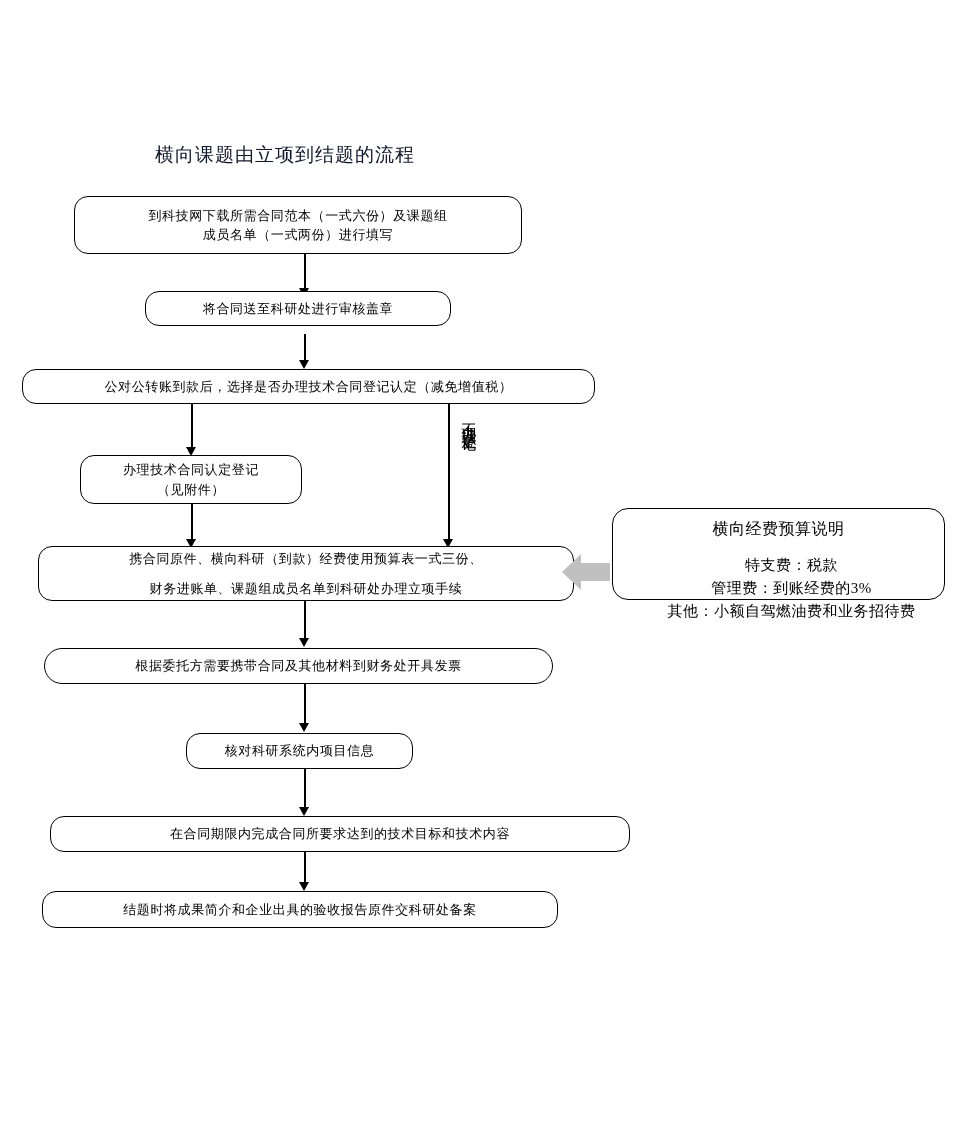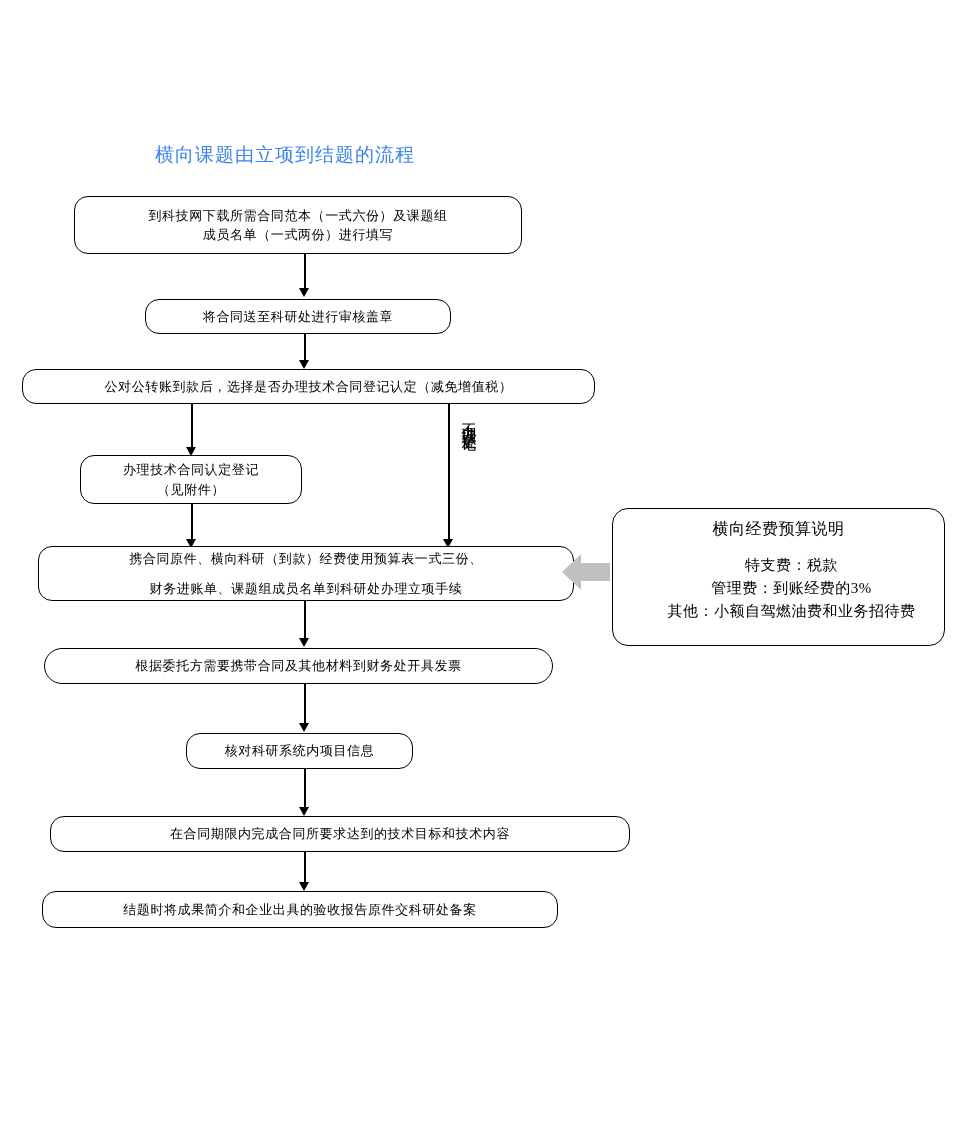--- a/index.html
+++ b/index.html
@@ -25,21 +25,21 @@
   }
 
   
   .chart-title {
     position: absolute;
     left: 155px;
     top: 142px;
     font-size: 19px;
     letter-spacing: 1px;
     white-space: nowrap;
-    color: #3b82f6;
+    color: #0f172a;
   }
 
   
   .node {
     position: absolute;
     box-sizing: border-box;
     border: 1.4px solid #000000;
     border-radius: 14px;
     background: #ffffff;
     display: flex;
@@ -116,21 +116,21 @@
   <div class="chart-title">横向课题由立项到结题的流程</div>
 
   <div class="node" id="node-download-template" style="left:74px; top:196px; width:448px; height:58px;">
     <span class="line1">到科技网下载所需合同范本（一式六份）及课题组</span>
     <span class="line2">成员名单（一式两份）进行填写</span>
   </div>
 
   <div class="vline" style="left:304px; top:254px; height:35px;"></div>
   <div class="arrow-head" style="left:298.5px; top:288px;"></div>
 
-  <div class="node" id="node-submit-contract" style="left:145px; top:299px; width:306px; height:35px;">
+  <div class="node" id="node-submit-contract" style="left:145px; top:291px; width:306px; height:35px;">
     <span class="line1">将合同送至科研处进行审核盖章</span>
   </div>
 
   <div class="vline" style="left:304px; top:334px; height:27px;"></div>
   <div class="arrow-head" style="left:298.5px; top:360px;"></div>
 
   <div class="node" id="node-decision-registration" style="left:22px; top:369px; width:573px; height:35px;">
     <span class="line1">公对公转账到款后，选择是否办理技术合同登记认定（减免增值税）</span>
   </div>
 
@@ -153,21 +153,21 @@
     <span class="line1">携合同原件、横向科研（到款）经费使用预算表一式三份、</span>
     <span class="line2">财务进账单、课题组成员名单到科研处办理立项手续</span>
   </div>
 
   <div class="gray-arrow" style="left:562px; top:552px;">
     <svg width="48" height="40" viewBox="0 0 48 40" xmlns="http://www.w3.org/2000/svg">
       <polygon points="0,20 19,2 19,11 48,11 48,29 19,29 19,38" fill="#c0c0c0"></polygon>
     </svg>
   </div>
 
-  <div class="note-box" id="note-budget" style="left:612px; top:508px; width:333px; height:138px;">
+  <div class="note-box" id="note-budget" style="left:612px; top:508px; width:333px; height:92px;">
     <div class="note-title">横向经费预算说明</div>
     <div class="note-line">特支费：税款</div>
     <div class="note-line">管理费：到账经费的3%</div>
     <div class="note-line">其他：小额自驾燃油费和业务招待费</div>
   </div>
 
   <div class="vline" style="left:304px; top:601px; height:38px;"></div>
   <div class="arrow-head" style="left:298.5px; top:638px;"></div>
 
   <div class="node" id="node-issue-invoice" style="left:44px; top:648px; width:509px; height:36px;border-radius:18px;">

